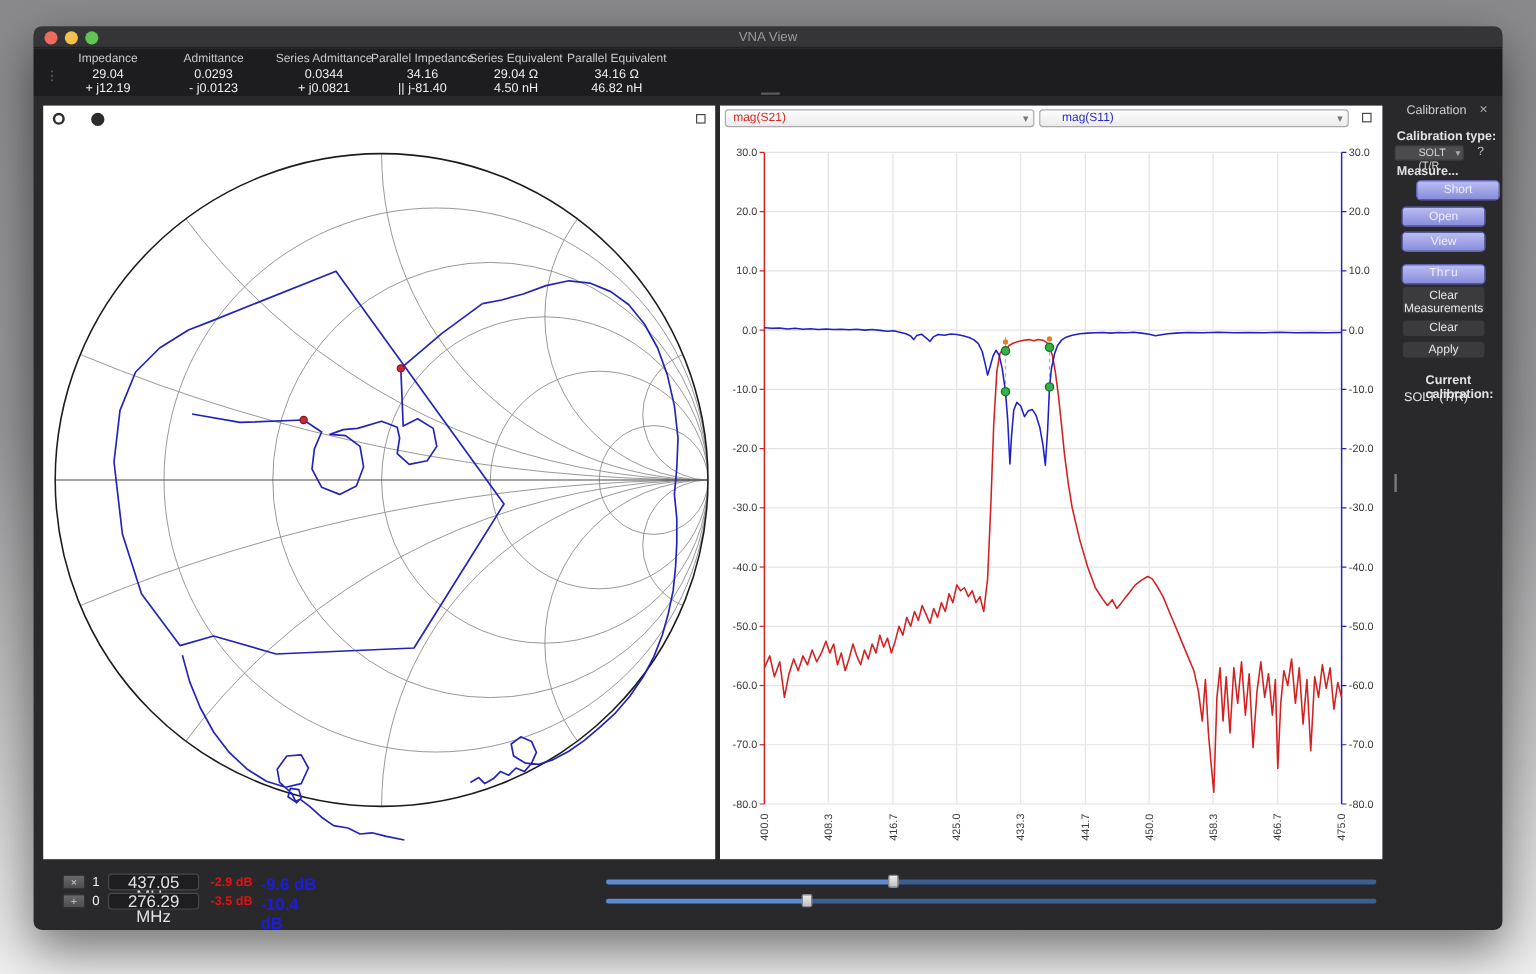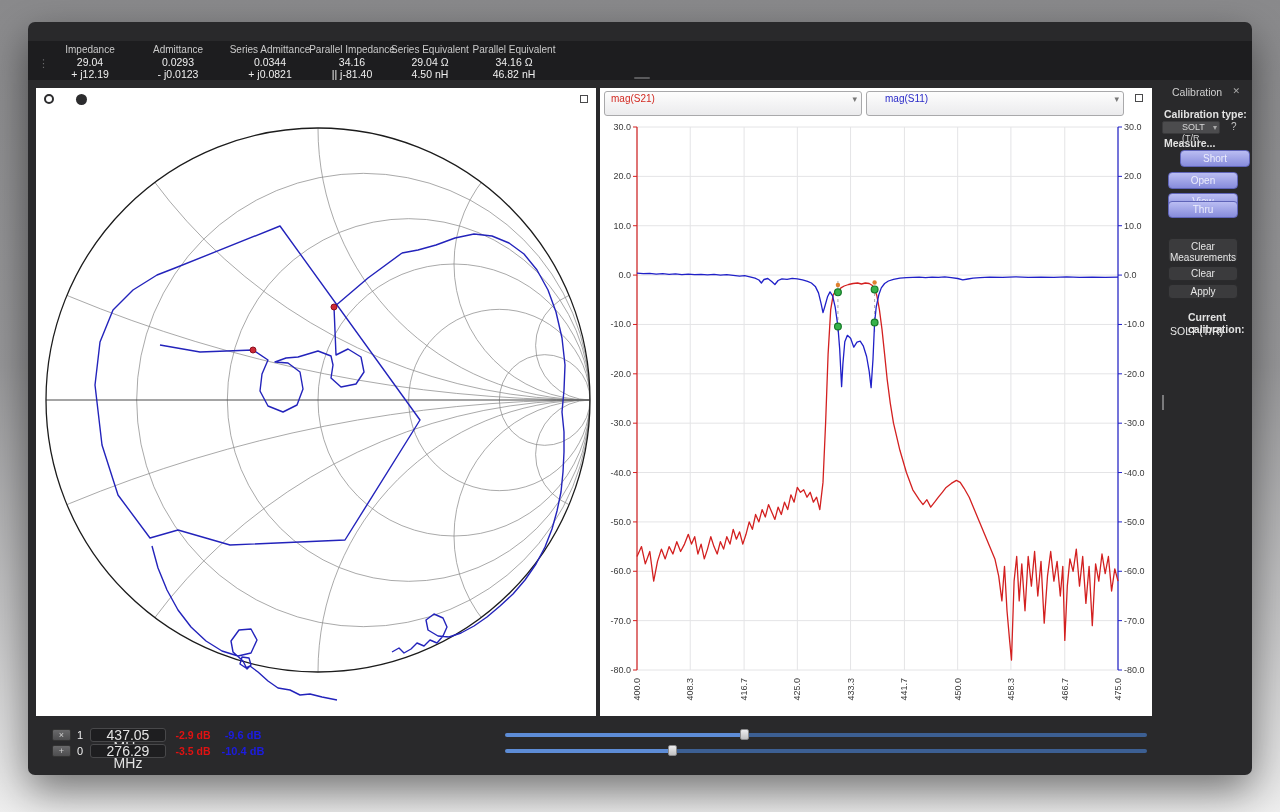--- a/index.html
+++ b/index.html
@@ -35,21 +35,21 @@
   
   .smith-panel { position:absolute; left:8px; top:66px; width:560px; height:628px; background:#ffffff; }
   .plot-panel  { position:absolute; left:572px; top:66px; width:552px; height:628px; background:#ffffff; }
 
   .icon-ring { position:absolute; left:8px; top:6px; width:10px; height:10px; border:2.5px solid #2c2c2e; border-radius:50%; }
   .icon-dot  { position:absolute; left:40px; top:6px; width:11px; height:11px; background:#2c2c2e; border-radius:50%; }
   .icon-square { position:absolute; top:7px; width:8px; height:8px; border:1.5px solid #4a4a4c; }
   .smith-panel .icon-square { right:8px; }
   .plot-panel  .icon-square { right:9px; top:6px; }
 
-  .trace-select { position:absolute; top:3px; height:25px; border:1px solid #a9a9ab; border-radius:3px;
+  .trace-select { position:absolute; top:3px; height:15px; border:1px solid #a9a9ab; border-radius:3px;
     background:linear-gradient(#fdfdfd,#ebebed); font-size:10px; line-height:13px; padding-left:6px;
     cursor:default; }
   .trace-select .caret { position:absolute; right:4px; top:1px; font-size:9px; color:#777; }
   .sel-left  { left:4px;  width:258px; color:#d22a22; }
   .sel-right { left:266px; width:258px; color:#2a2ac8;padding-left:18px; }
 
   svg text { font-family:"Liberation Sans", sans-serif; }
 
   
   .sidebar { position:absolute; left:1128px; top:62px; width:96px; height:632px; color:#d6d6d6; }
@@ -72,31 +72,37 @@
   .marker-row { position:absolute; left:0; width:100%; height:14px; }
   .mini-btn { position:absolute; left:24px; top:0; width:19px; height:12px; border-radius:2px;
     background:linear-gradient(#69696b,#4d4d4f); border:1px solid #333; color:#cfcfcf;
     font-size:9px; text-align:center; line-height:10px; }
   .idx { position:absolute; left:47px; top:0; width:10px; color:#f0f0f0; font-size:11px; text-align:center; }
   .freq-field { position:absolute; left:62px; top:-1px; width:76px; height:14px; background:#1e1e20;
     border:1px solid #48484a; border-radius:3px; color:#e3e3e3; font-size:14px; text-align:center;
     line-height:12px; }
   .db-red  { position:absolute; left:141px; top:0; width:48px; color:#e01212; font-size:10.5px;
     font-weight:bold; text-align:center; }
-  .db-blue { position:absolute; left:189px; top:0; width:52px; color:#1c1ce0; font-size:11px;
-    font-weight:bold; text-align:center; }
+  .db-blue { position:absolute; left:189px; top:0; width:52px; color:#1c1ce0; font-size:14px;
+    font-weight:bold; text-align:left; }
   .slider { position:absolute; left:477px; top:4px; width:642px; height:4px; border-radius:2px; }
   .slider .handle { position:absolute; top:-4px; width:9px; height:11px; border-radius:2px;
     background:linear-gradient(#ececee,#c0c0c2); border:1px solid #8a8a8c; }
 </style>
 </head>
 <body>
 
 <div class="window">
 
+  <div class="titlebar">
+    <span class="tl red"></span>
+    <span class="tl yellow"></span>
+    <span class="tl green"></span>
+    <div class="win-title">VNA View</div>
+  </div>
 
   <div class="statsbar">
     <div class="grip">⋮</div>
     <div class="stat c0">
       <div class="lbl">Impedance</div>
       <div class="v">29.04</div>
       <div class="v">+ j12.19</div>
     </div>
     <div class="stat c1">
       <div class="lbl">Admittance</div>
@@ -277,21 +283,21 @@
     <div class="cal-lbl" style="top:24px;">Calibration type:</div>
     <div class="cal-select">
       <span>SOLT (T/R</span>
       <span class="caret">▾</span>
     </div>
     <div class="cal-help">?</div>
     <div class="cal-lbl" style="top:53px;">Measure...</div>
     <div class="btn-purple" style="top:66px;margin-left:12px;">Short</div>
     <div class="btn-purple" style="top:88px;">Open</div>
     <div class="btn-purple" style="top:109px;">View</div>
-    <div class="btn-purple" style="top:117px;">Thru</div>
+    <div class="btn-purple" style="top:136px;font-family:Liberation Mono, monospace;">Thru</div>
     <div class="btn-dark" style="top:154px;height:24px;line-height:11px;padding-top:2px;">Clear Measurements</div>
     <div class="btn-dark" style="top:182px;height:15px;line-height:14px;">Clear</div>
     <div class="btn-dark" style="top:200px;height:15px;line-height:14px;">Apply</div>
     <div class="cal-lbl" style="top:227px;margin-left:24px;">Current calibration:</div>
     <div style="position:absolute;left:14px;top:241px;font-size:10.5px;color:#e6e6e6;">SOLT (T/R)</div>
     <div class="splitter-tick"></div>
   </div>
 
   <div class="marker-row" style="top:707px;">
     <div class="mini-btn">×</div>

